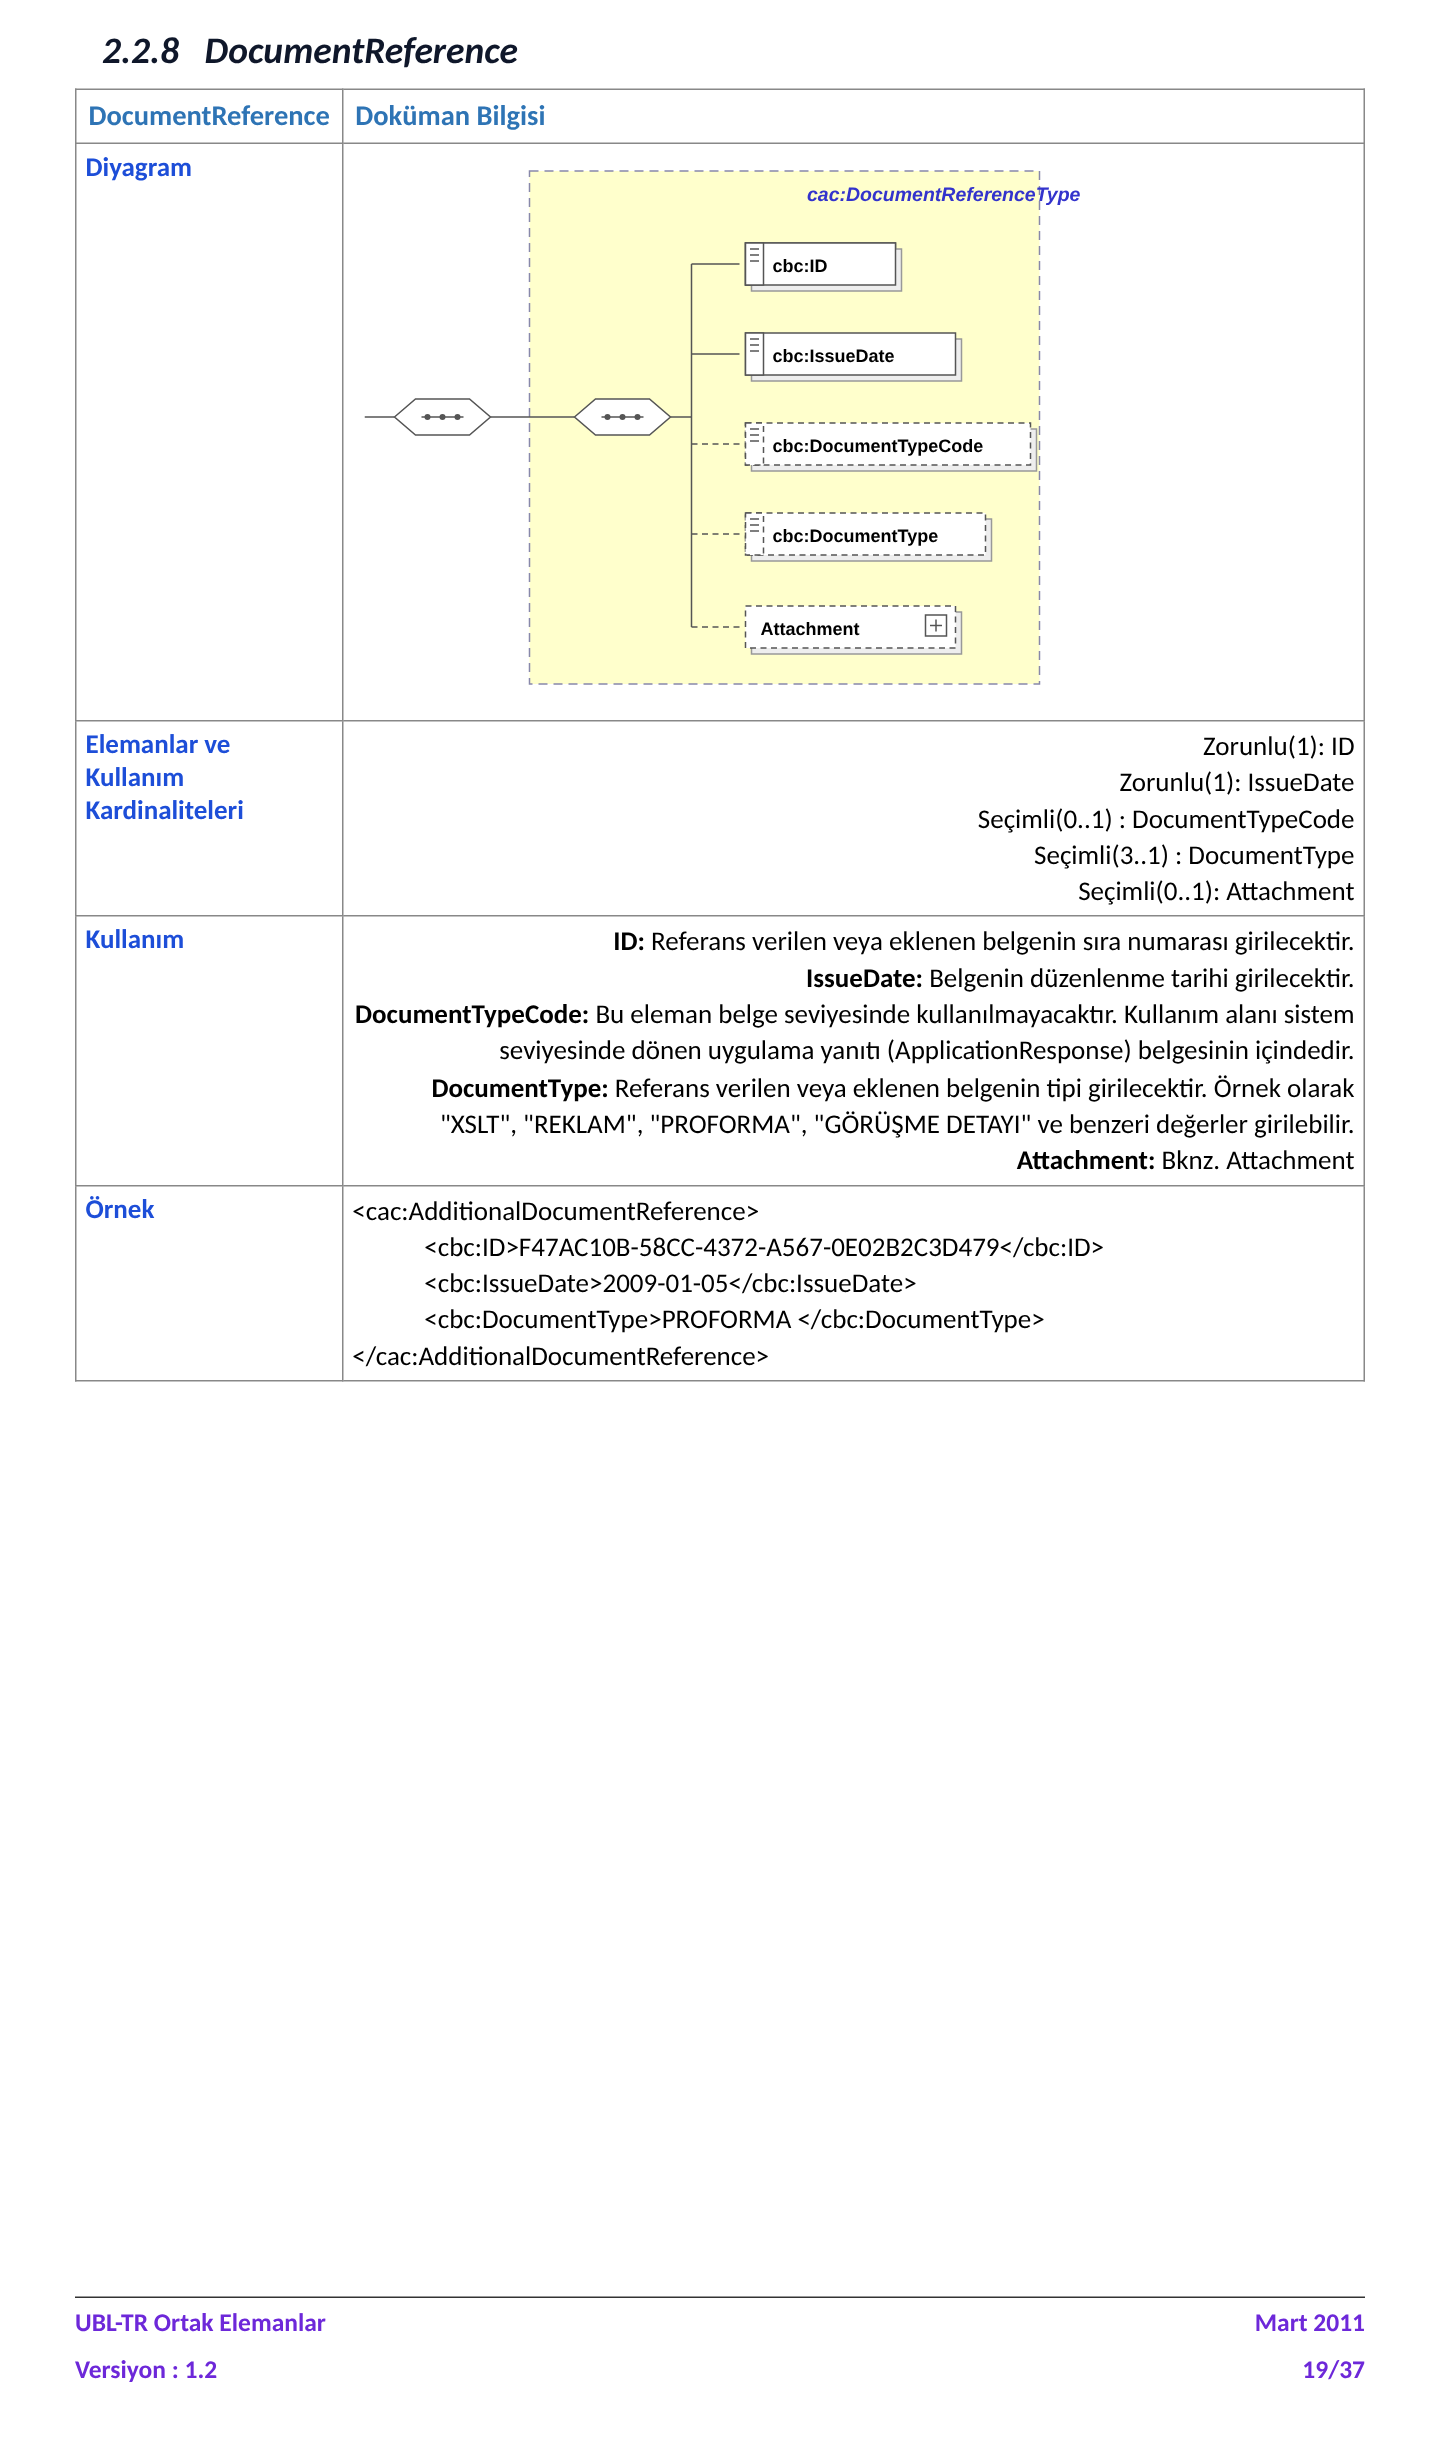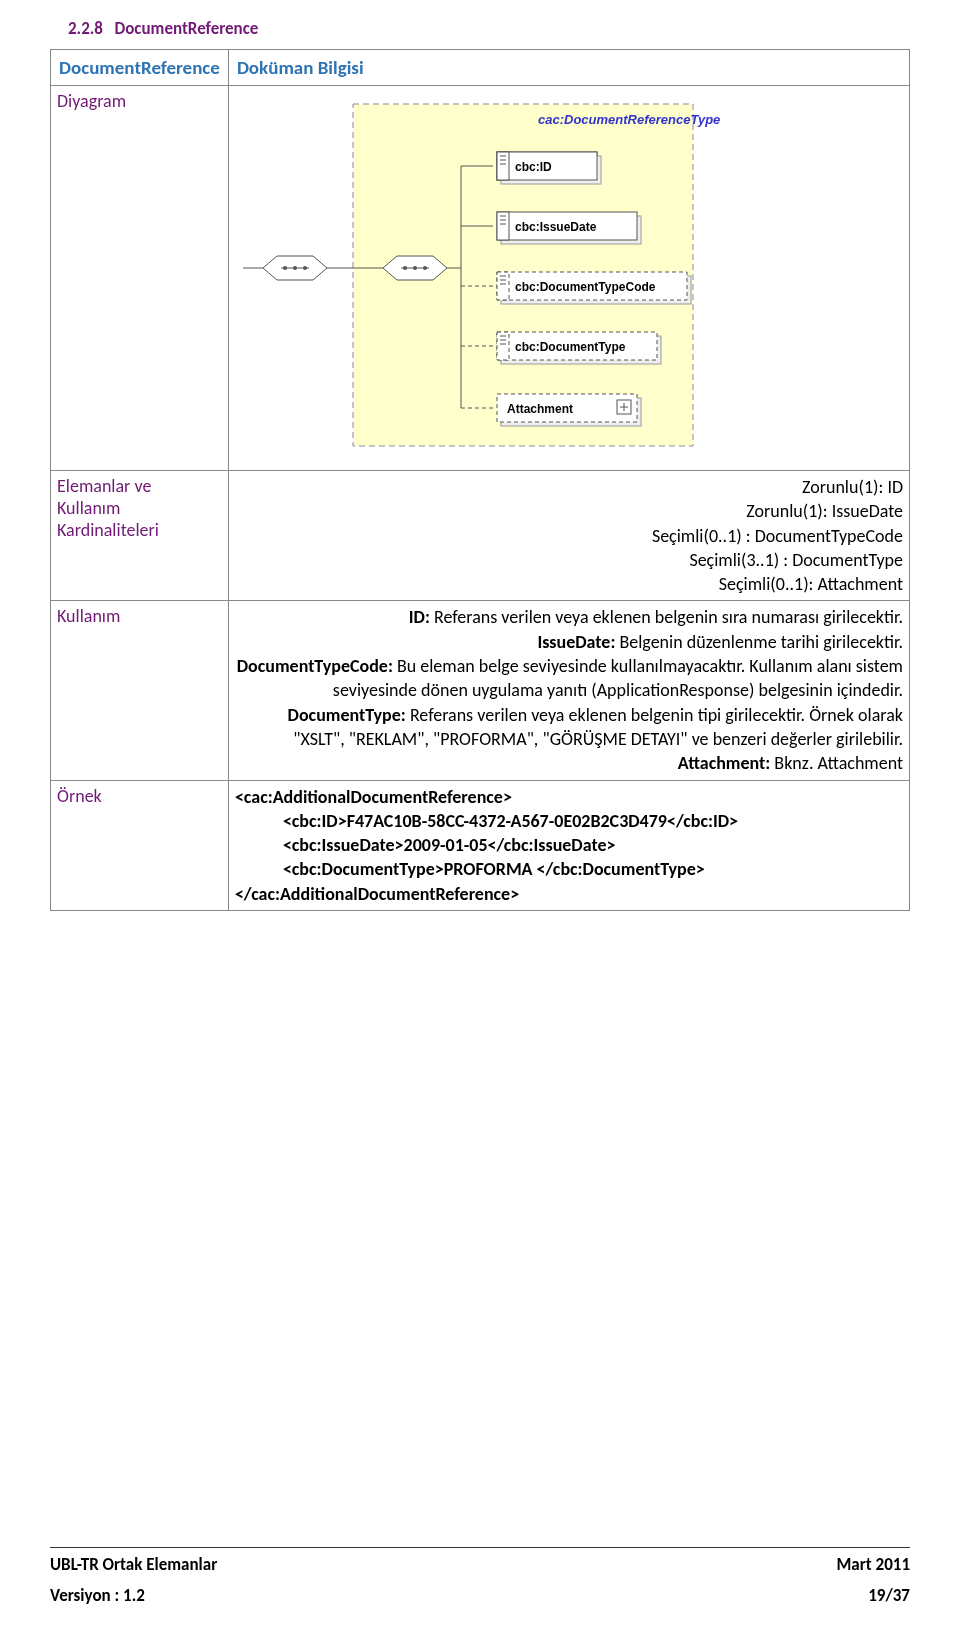--- a/index.html
+++ b/index.html
@@ -8,79 +8,80 @@
     background: #fff;
     width: 960px;
     height: 1642px;
     position: relative;
     color: #000;
   }
   .page {
     padding: 0 50px;
   }
   .section-title {
-    font-size: 17px;
-    font-weight: bold;
-    color: #701a75;
+    font-size: 25px;
+    font-weight: bold;
+    color: #0f172a;
     padding: 18px 0 10px 18px;
+    font-style: italic;
   }
   .main-table {
     width: 100%;
     border-collapse: collapse;
   }
   .main-table td {
     border: 1px solid #888;
     vertical-align: top;
     padding: 4px 6px;
     font-size: 18px;
   }
   .header-row td {
     color: #2E74B5;
     font-weight: bold;
     font-size: 19px;
     padding: 6px 8px;
   }
   .label-cell {
-    color: #701a75;
-    font-weight: normal;
+    color: #1d4ed8;
+    font-weight: bold;
     width: 165px;
     font-size: 18px;
     padding: 6px 8px;
   }
   .content-cell {
     font-size: 18px;
     line-height: 1.35;
     padding: 4px 8px;
     text-align: right;
   }
   .example-cell {
     font-family: Calibri, Arial, sans-serif;
-    font-weight: bold;
+    font-weight: normal;
     font-size: 15px;
     line-height: 1.35;
     padding: 4px 8px;
   }
   .example-indent {
     padding-left: 48px;
   }
   .diagram-wrap {
     padding: 8px;
   }
   .diagram-svg {
     display: block;
   }
   .footer {
     position: absolute;
-    bottom: 36px;
+    bottom: 52px;
     left: 50px;
     right: 50px;
     border-top: 1px solid #333;
     padding-top: 6px;
     font-size: 17px;
-    color: #000000;
+    color: #6d28d9;
   }
   .footer-row {
     display: flex;
     justify-content: space-between;
   }
   .footer-right {
     font-weight: bold;
   }
   .bold { font-weight: bold; }
 </style>

